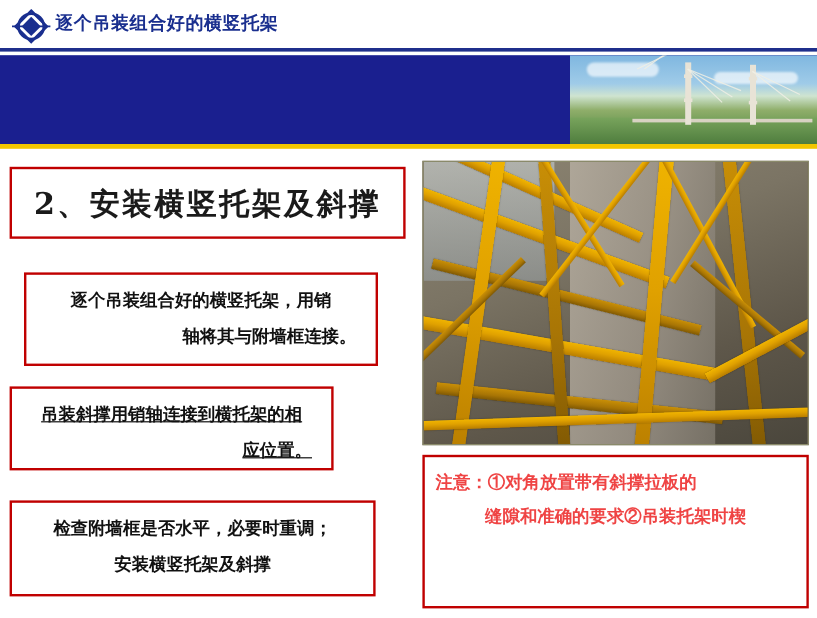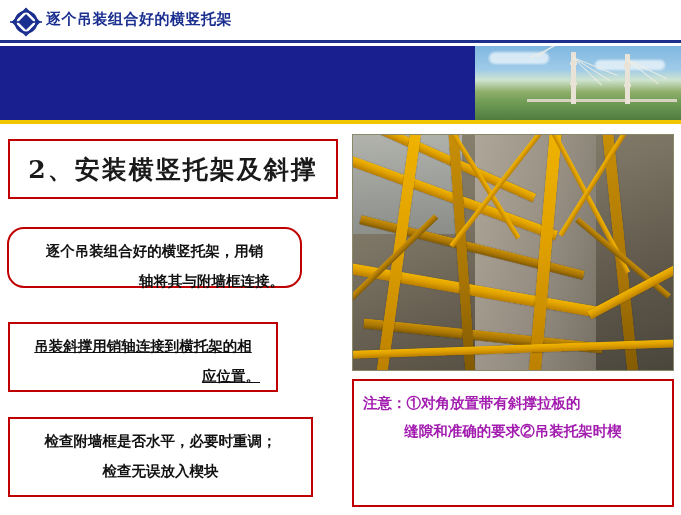--- a/index.html
+++ b/index.html
@@ -159,21 +159,21 @@
     line-height: 30px;
     padding: 7px 10px;
     text-align: center;
   }
   .txt-box .line {
     display: block;
     white-space: nowrap;
   }
   .txt-box .line.indent-r { text-align: right; padding-right: 6px; }
 
-  #box-1 { left: 7px; top: 101px; width: 295px; height: 61px; border-radius: 17px; }
+  #box-1 { left: 20px; top: 101px; width: 295px; height: 78px; }
   #box-2 { left: 8px; top: 196px; width: 270px; height: 70px; text-decoration: underline; }
   #box-3 { left: 8px; top: 291px; width: 305px; height: 80px; }
 
   
   .photo {
     position: absolute;
     left: 352px; top: 8px;
     width: 322px; height: 237px;
     border: 1px solid #8a8a6a;
     box-sizing: border-box;
@@ -210,21 +210,21 @@
 
   
   .note-box {
     position: absolute;
     left: 352px; top: 253px;
     width: 322px; height: 128px;
     border: 2px solid #c00000;
     box-sizing: border-box;
     background: #ffffff;
     padding: 8px 9px;
-    color: #a21caf;
+    color: #ef4444;
     font-size: 14.5px;
     font-weight: bold;
     line-height: 28px;
     text-align: center;
   }
   .note-box .line { display: block; white-space: nowrap; }
   .note-box .line.l1 { text-align: left; }
 </style>
 </head>
 <body>
@@ -278,21 +278,21 @@
     <span class="line indent-r">轴将其与附墙框连接。</span>
   </div>
 
   <div class="txt-box" id="box-2">
     <span class="line">吊装斜撑用销轴连接到横托架的相</span>
     <span class="line indent-r">应位置。</span>
   </div>
 
   <div class="txt-box" id="box-3">
     <span class="line">检查附墙框是否水平，必要时重调；</span>
-    <span class="line">检查无误放入楔块</span>
+    <span class="line">安装横竖托架及斜撑</span>
   </div>
 
   <div class="photo">
     <div class="bg"></div>
     <div class="sky-gap"></div>
     <div class="concrete"></div>
 
     <div class="beam" style="left:-10px; top:18px; width:200px; height:9px; transform:rotate(24deg);"></div>
     <div class="beam" style="left:-10px; top:58px; width:220px; height:10px; transform:rotate(20deg);"></div>
     <div class="beam dark" style="left:4px; top:108px; width:230px; height:9px; transform:rotate(14deg);"></div>

